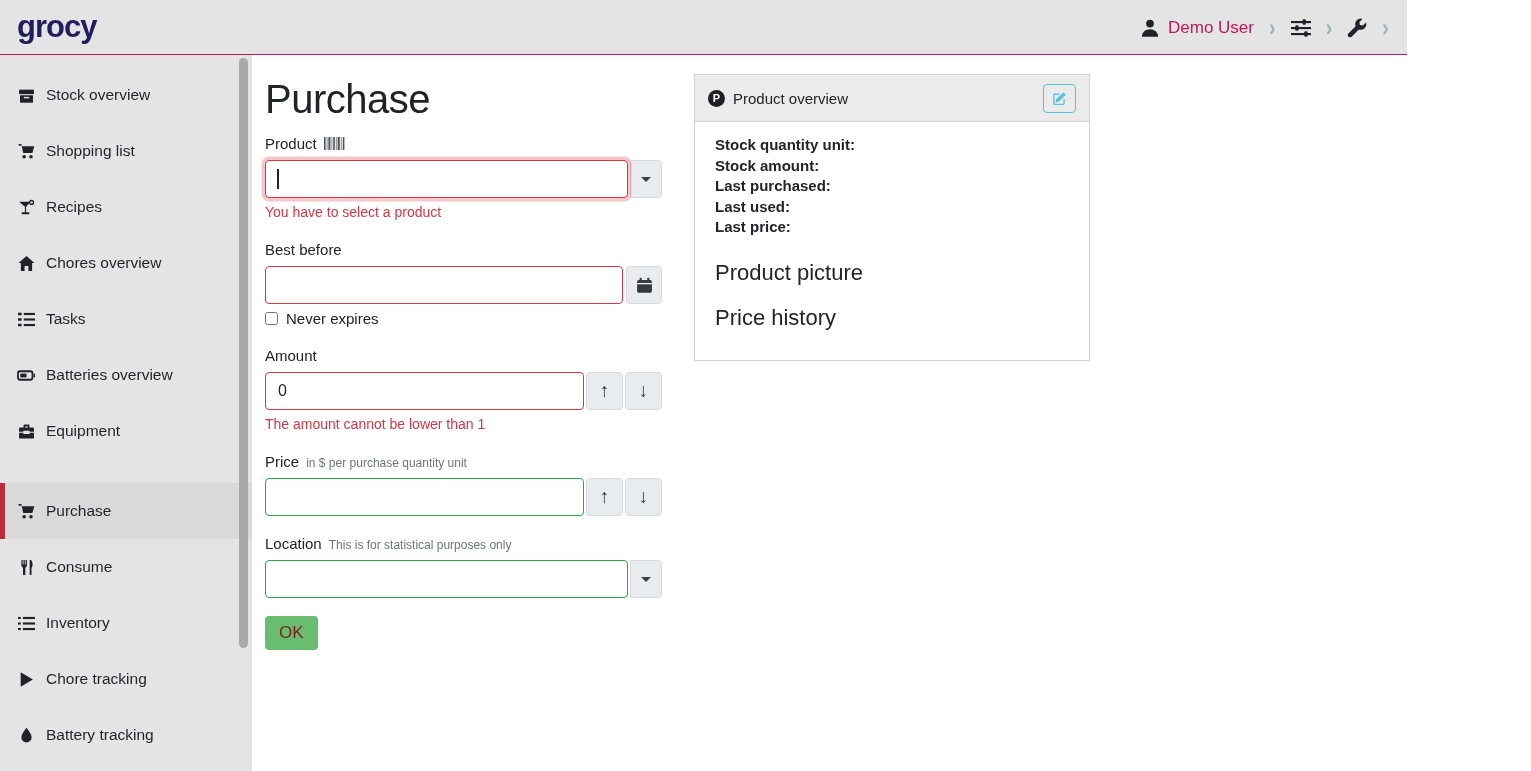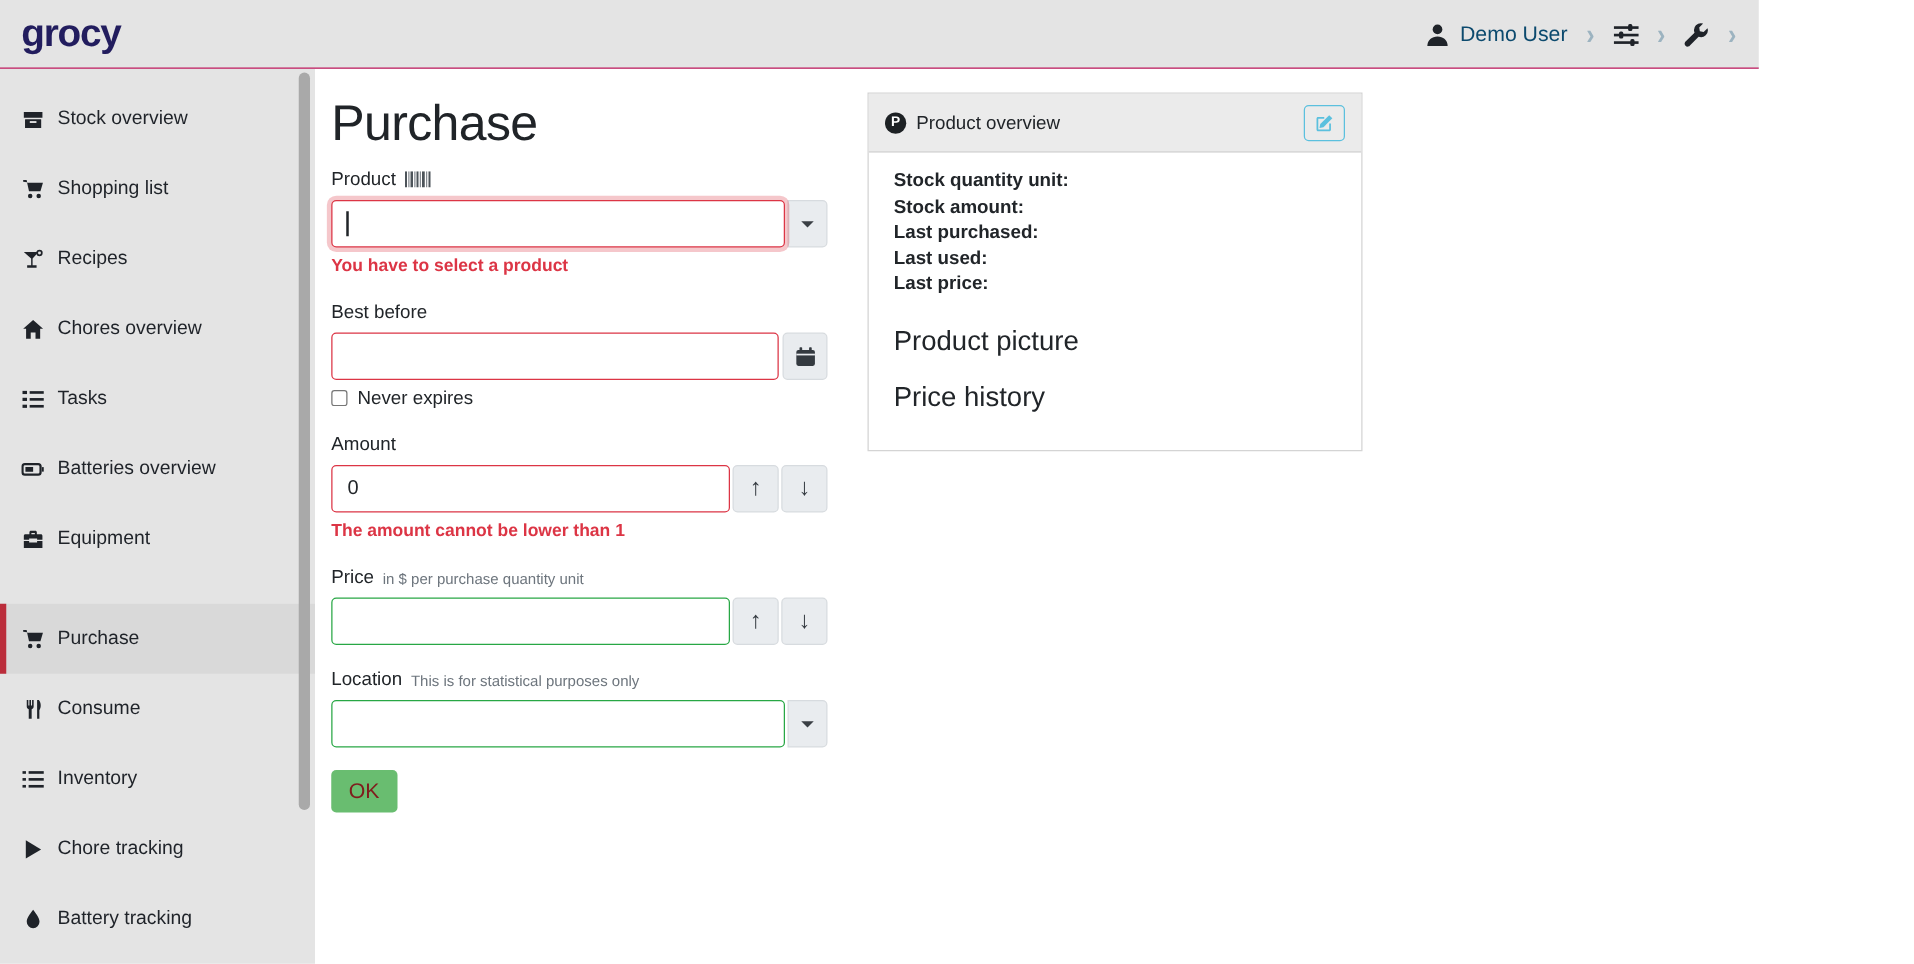--- a/index.html
+++ b/index.html
@@ -7,21 +7,21 @@
     font-family:"Liberation Sans", sans-serif; color:#212529; }
 
   
   .topbar { position:absolute; top:0; left:0; width:1407px; height:55px;
     background:#e4e4e4; border-bottom:1px solid #be185d; z-index:5; }
   .logo { position:absolute; left:17px; top:9px; font-size:31px; font-weight:bold;
     letter-spacing:-1px; color:#221d5e; cursor:pointer; }
   .topnav { position:absolute; right:18px; top:0; height:55px; display:flex;
     align-items:center; gap:15px; }
   .topnav .navlink { display:flex; align-items:flex-start; gap:8px; font-size:17px;
-    color:#0c4a6e; cursor:pointer; }
+    color:#be185d; cursor:pointer; }
   .chev { font-size:20px; font-weight:bold; color:#9cb3c0; line-height:1;
     transform:scaleY(1.15); }
   .ticon { width:20px; height:20px; fill:#1f2329; }
 
   
   .sidebar { position:absolute; top:55px; left:0; width:252px; height:716px;
     background:#e4e4e4; padding-top:12px; }
   .side-item { height:56px; display:flex; align-items:center; gap:10px;
     padding-left:17px; font-size:15.5px; color:#1f2329; cursor:pointer; }
   .side-item .sicon { width:19px; height:17px; fill:#1f2329; flex:0 0 auto; }
@@ -40,21 +40,21 @@
   .flabel { font-size:15px; color:#212529; margin-bottom:8px;
     display:flex; align-items:center; gap:7px; }
   .flabel .hint { font-size:12px; color:#6d757d; padding-top:2px; }
   .igroup { display:flex; align-items:stretch; }
   .tinput { height:38px; border:1px solid #ced4da; border-radius:4px;
     font-size:16px; padding:0 12px; color:#212529; width:100%;
     font-family:"Liberation Sans",sans-serif; outline:none; background:#fff; }
   .tinput.invalid { border-color:#dc3545; }
   .tinput.focus-glow { box-shadow:0 0 0 3.5px rgba(220,53,69,.28); }
   .tinput.valid { border-color:#28a745; }
-  .err { color:#dc3545; font-size:14px; margin-top:6px;font-weight:bold; }
+  .err { color:#dc3545; font-size:14px; margin-top:6px; }
   .addon-btn { background:#e9ecef; border:1px solid #d7dbdf; border-radius:4px;
     display:flex; align-items:center; justify-content:center; cursor:pointer; }
   .dd-btn { width:32px; margin-left:2px; border-radius:0 4px 4px 0; }
   .caret-down { width:0; height:0; border-left:5px solid transparent;
     border-right:5px solid transparent; border-top:5.5px solid #3a3f44; }
   .cal-btn { width:36px; margin-left:3px; }
   .spin-btn { width:37px; margin-left:2px; font-size:19px; font-weight:bold;
     color:#343a40; }
   .group-product { margin-bottom:21px; }
   .group-bb { margin-bottom:20px; }

